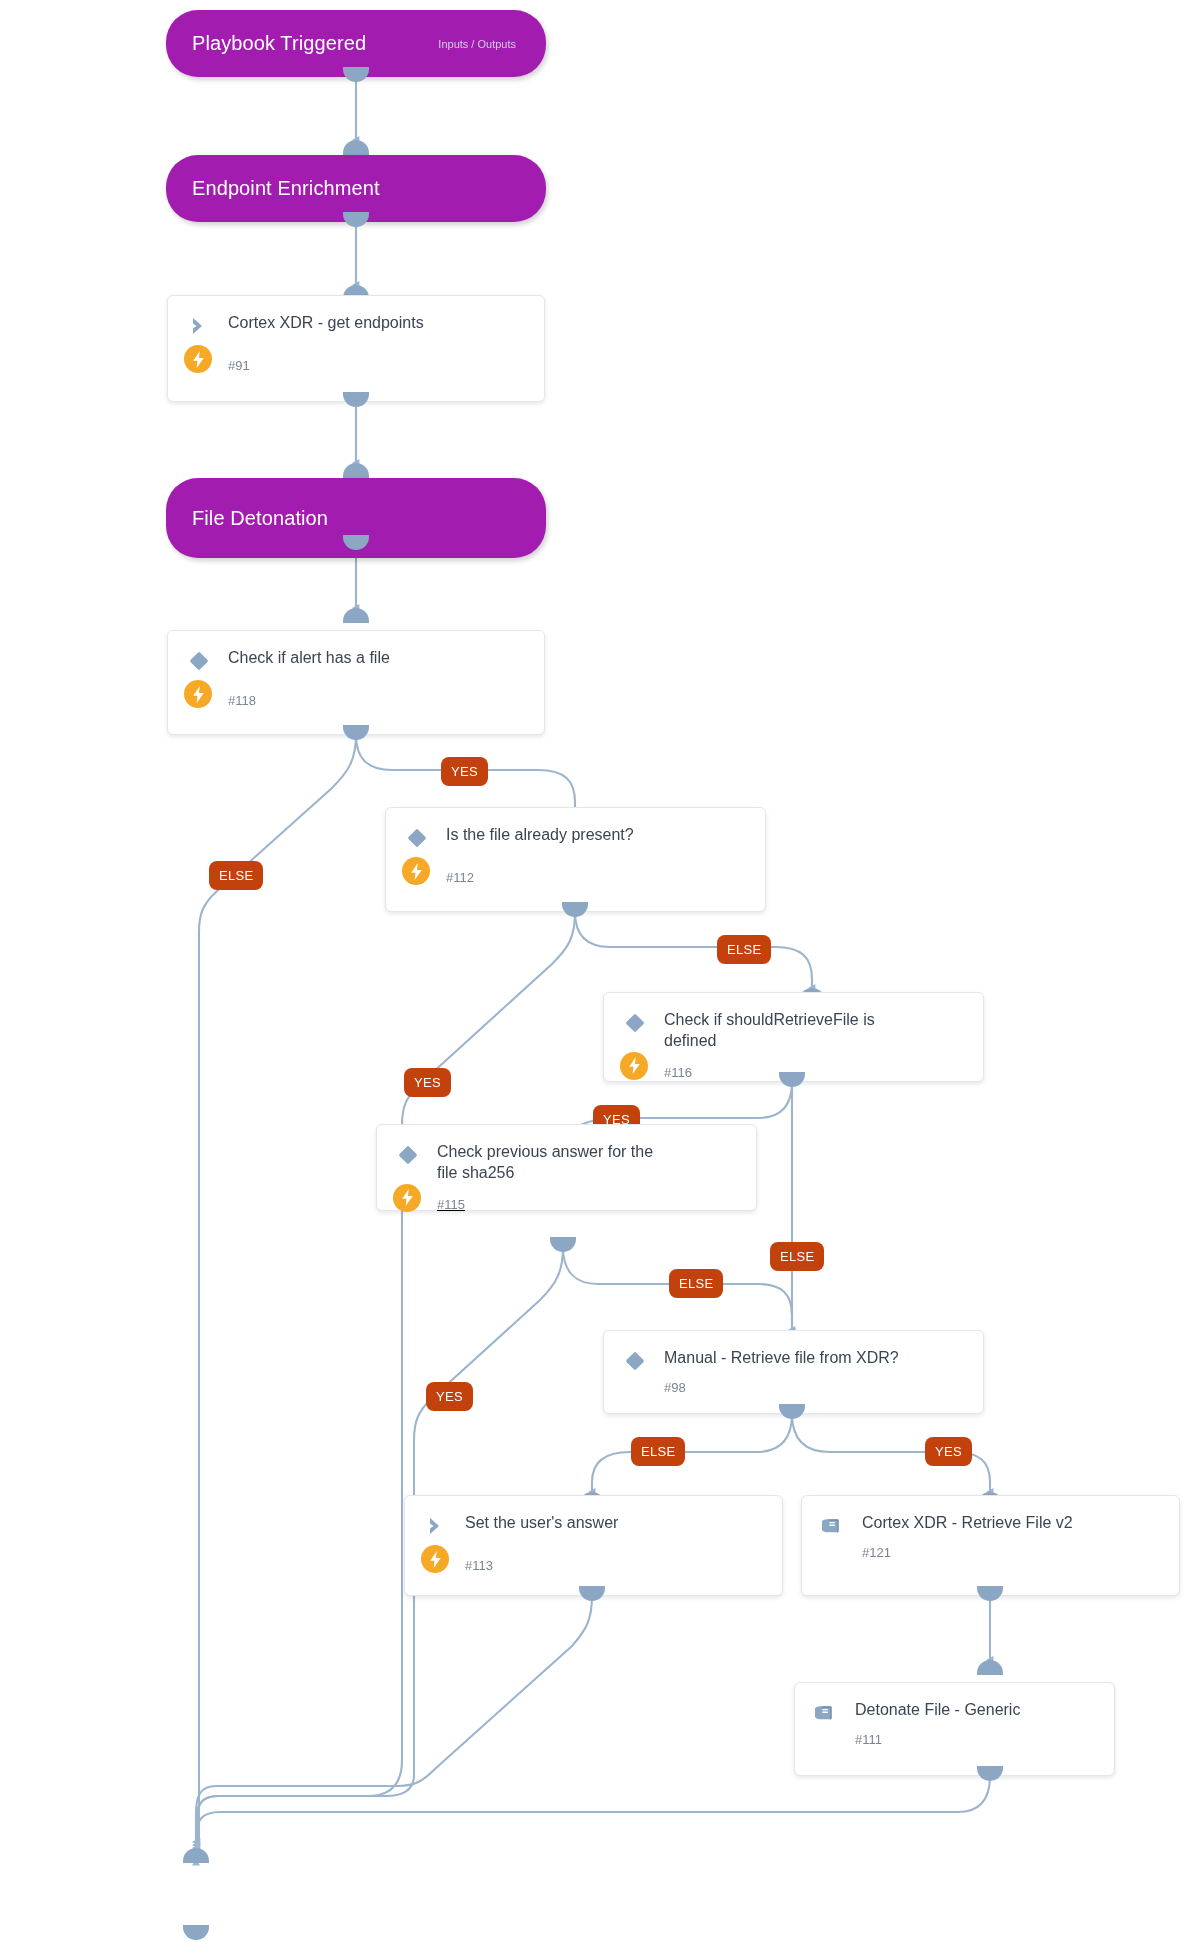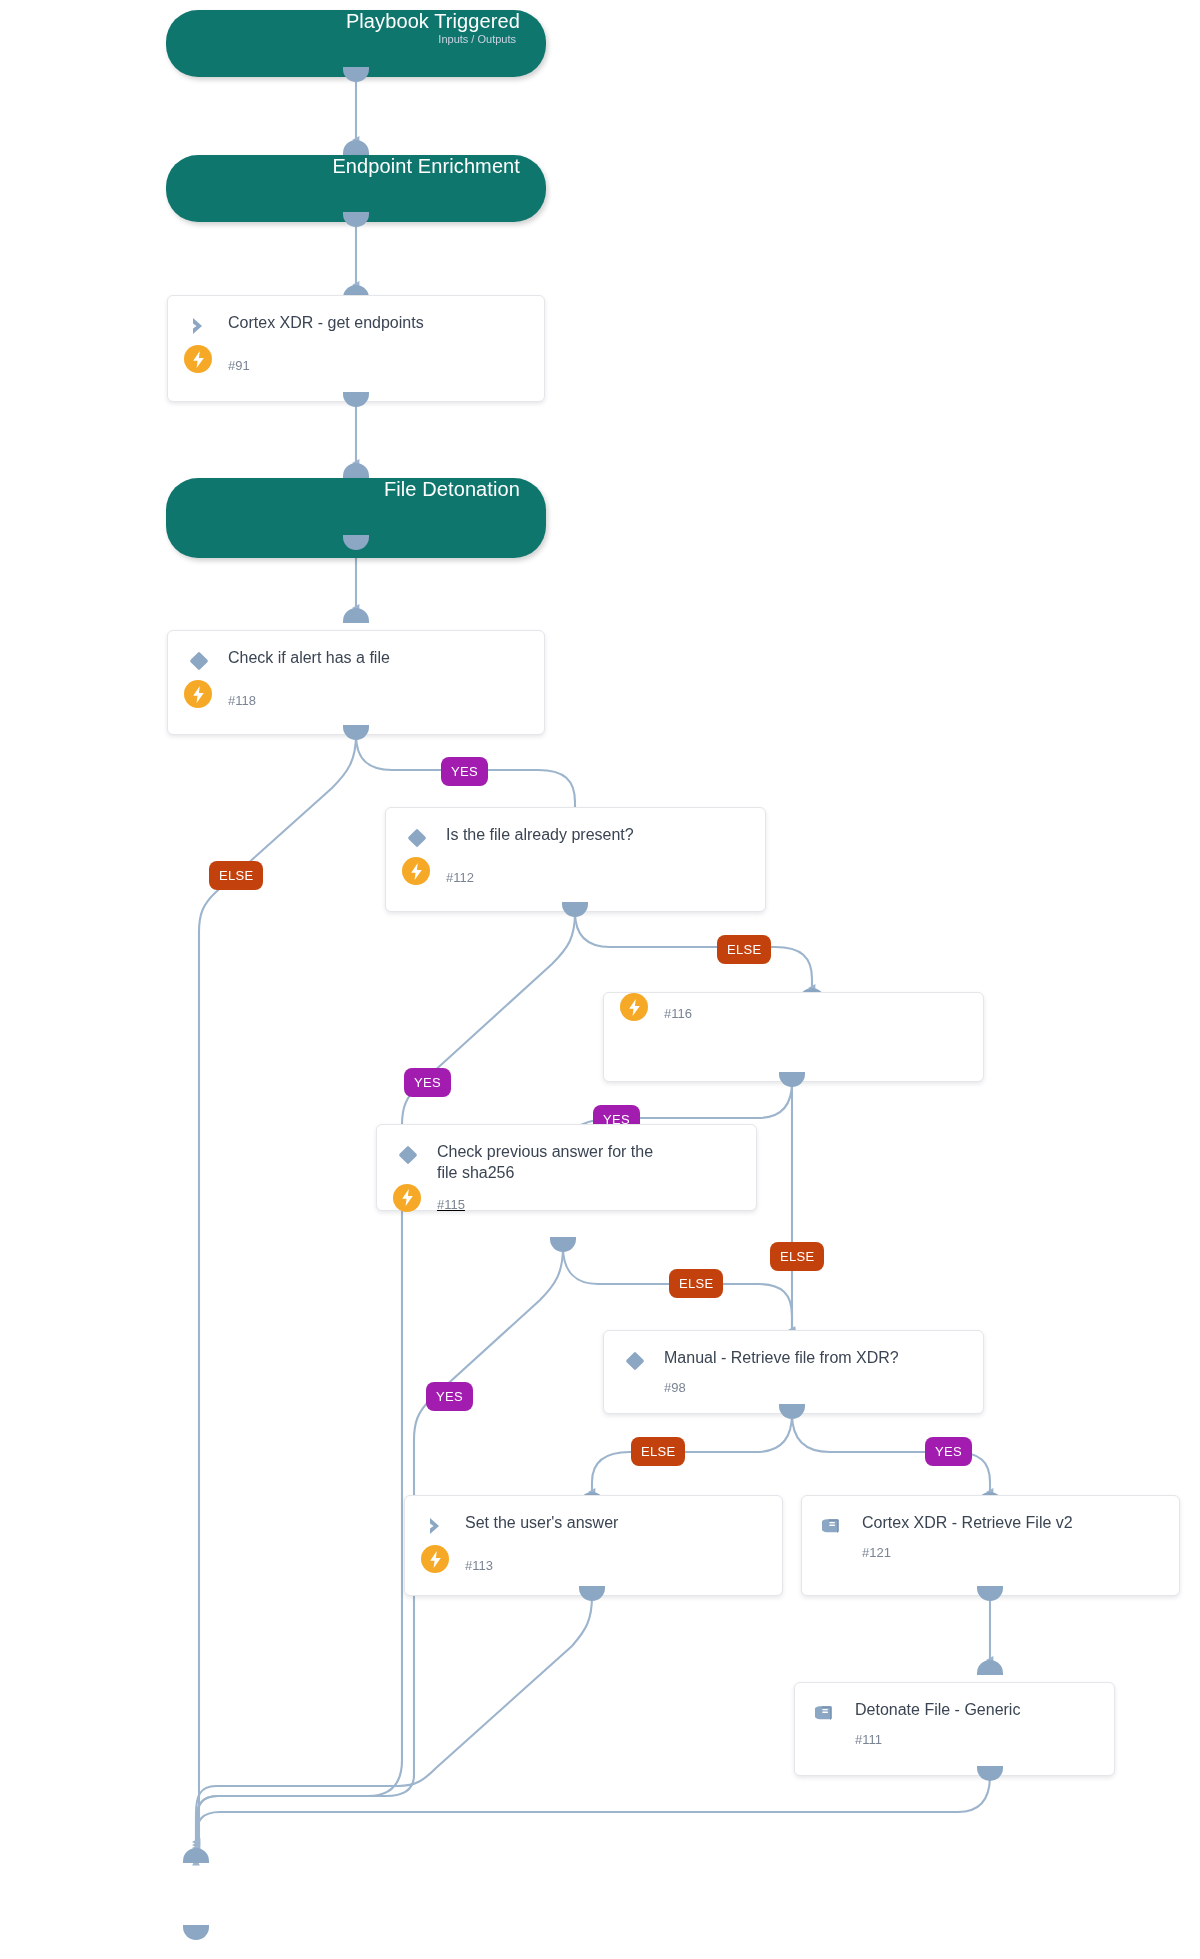--- a/index.html
+++ b/index.html
@@ -19,28 +19,27 @@
   #edges {
     position: absolute;
     left: 0; top: 0;
     width: 1200px; height: 1959px;
     pointer-events: none;
   }
 
   
   .section-node {
     position: absolute;
-    background: #0f766e;
+    background: #a21caf;
     border-radius: 32px;
     box-shadow: 2px 3px 5px rgba(0,0,0,0.18);
     display: flex;
-    align-items: flex-end;
+    align-items: center;
     padding: 0 26px;
     color: #ffffff;
-    flex-direction: column;
   }
   .section-title {
     font-size: 20px;
     font-weight: 400;
     color: #ffffff;
     letter-spacing: 0.1px;
     white-space: nowrap;
   }
   .section-sub {
     margin-left: auto;
@@ -109,21 +108,21 @@
     font-size: 13px;
     color: #ffffff;
     display: flex;
     align-items: center;
     justify-content: center;
     height: 29px;
     padding: 0 10px;
     letter-spacing: 0.3px;
     min-width: 38px;
   }
-  .badge-yes { background: #a21caf; }
+  .badge-yes { background: #c2410c; }
   .badge-else { background: #c2410c; }
 
   
   .port {
     position: absolute;
     width: 26px; height: 15px;
     background: #8ca7c4;
   }
   .port-top    { border-radius: 13px 13px 0 0; }
   .port-bottom { border-radius: 0 0 13px 13px; }
@@ -278,20 +277,28 @@
 
   <div class="badge badge-else" style="left:717px; top:935px;">
     <span>ELSE</span>
   </div>
   <div class="badge badge-yes" style="left:404px; top:1068px;">
     <span>YES</span>
   </div>
 
   <div class="port port-top" style="left:799px; top:988px;"></div>
   <div class="task-node" style="left:603px; top:992px; width:381px; height:90px;">
+    <div class="task-head">
+      <span class="task-icon">
+        <svg width="22" height="22" viewBox="0 0 22 22" aria-hidden="true">
+          <rect x="4.3" y="4.3" width="13.4" height="13.4" rx="1.6" fill="#8ca7c4" transform="rotate(45 11 11)"></rect>
+        </svg>
+      </span>
+      <span class="task-title" style="max-width:250px; display:inline-block;">Check if shouldRetrieveFile is defined</span>
+    </div>
     <div class="task-foot" style="padding-top:0;">
       <span class="bolt">
         <svg width="15" height="17" viewBox="0 0 12 16" aria-hidden="true">
           <path d="M7.2 0 L1 9.1 H5.1 L4.2 16 L11 6.6 H6.4 Z" fill="#ffffff"></path>
         </svg>
       </span>
       <span class="task-id">#116</span>
     </div>
   </div>
   <div class="port port-bottom" style="left:779px; top:1072px;"></div>

